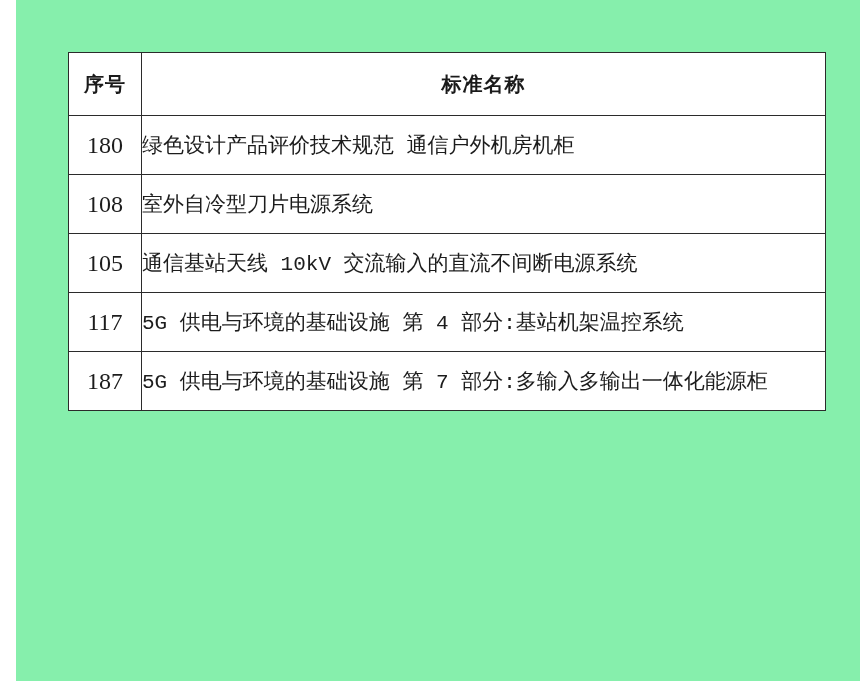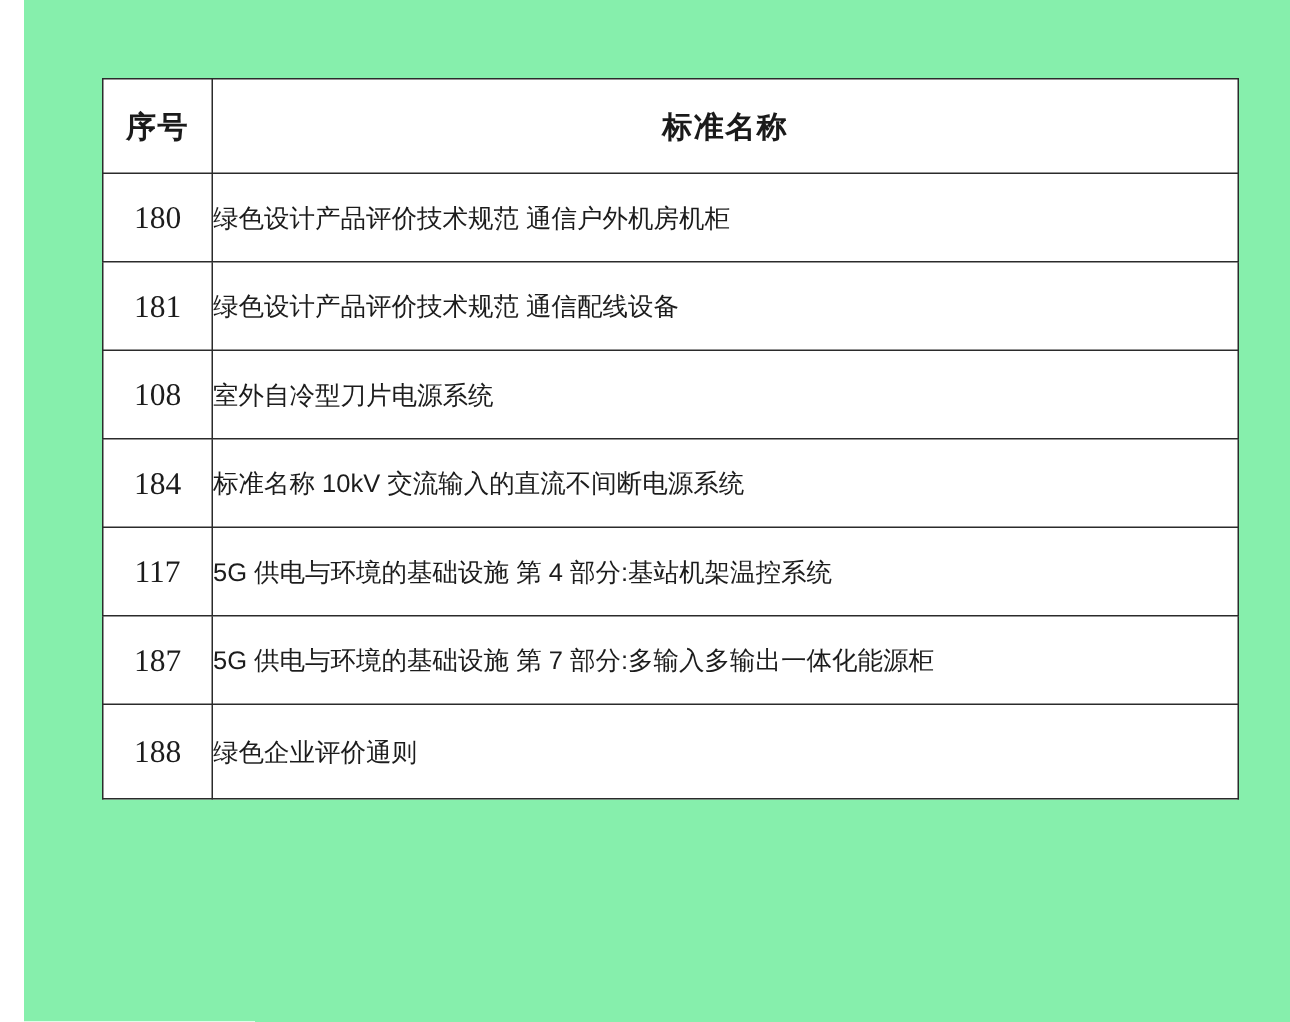--- a/index.html
+++ b/index.html
@@ -47,30 +47,30 @@
     height: 62px;
     font-weight: bold;
     font-size: 20px;
     text-align: center;
     letter-spacing: 1px;
     font-family: "Liberation Serif", serif;
   }
   td.seq-cell {
     height: 58px;
     text-align: center;
-    font-size: 21px;
+    font-size: 24px;
     font-family: "Liberation Serif", serif;
     color: #1c1c1c;
   }
   td.name-cell {
     height: 58px;
     text-align: left;
-    font-size: 17px;
+    font-size: 21px;
     padding-left: 10px;
-    font-family: Liberation Sans, sans-serif;
+    font-family: Liberation Mono, monospace;
     color: #1c1c1c;
     white-space: nowrap;
   }
   .row-tall td { height: 62px; }
 </style>
 </head>
 <body>
 
 <div class="page">
   <div class="table-wrap">
@@ -84,39 +84,31 @@
           <th class="head-cell">序号</th>
           <th class="head-cell">标准名称</th>
         </tr>
       </thead>
       <tbody>
         <tr>
           <td class="seq-cell">180</td>
           <td class="name-cell">绿色设计产品评价技术规范  通信户外机房机柜</td>
         </tr>
         <tr>
-          <td class="seq-cell">181</td>
-          <td class="name-cell">绿色设计产品评价技术规范  通信配线设备</td>
-        </tr>
-        <tr>
           <td class="seq-cell">108</td>
           <td class="name-cell">室外自冷型刀片电源系统</td>
         </tr>
         <tr>
-          <td class="seq-cell">184</td>
-          <td class="name-cell">标准名称 10kV 交流输入的直流不间断电源系统</td>
+          <td class="seq-cell">105</td>
+          <td class="name-cell">通信基站天线 10kV 交流输入的直流不间断电源系统</td>
         </tr>
         <tr>
           <td class="seq-cell">117</td>
           <td class="name-cell">5G 供电与环境的基础设施  第 4 部分:基站机架温控系统</td>
         </tr>
         <tr>
           <td class="seq-cell">187</td>
           <td class="name-cell">5G 供电与环境的基础设施  第 7 部分:多输入多输出一体化能源柜</td>
         </tr>
-        <tr class="row-tall">
-          <td class="seq-cell">188</td>
-          <td class="name-cell">绿色企业评价通则</td>
-        </tr>
       </tbody>
     </table>
   </div>
 </div>
 
 </body></html>

